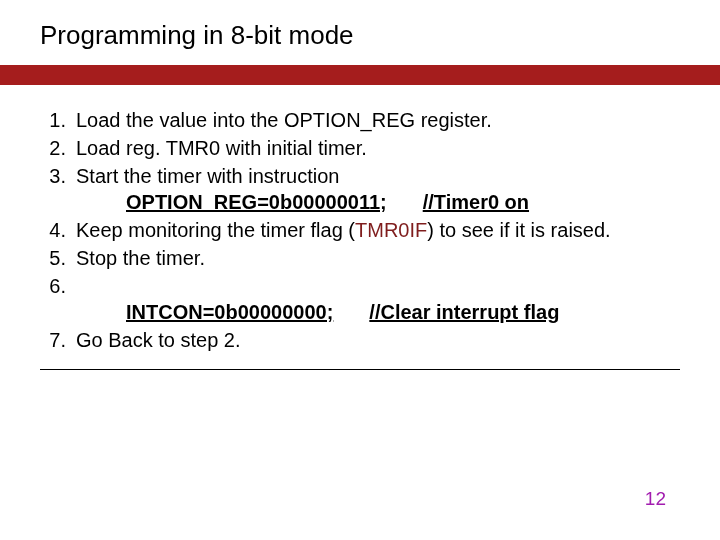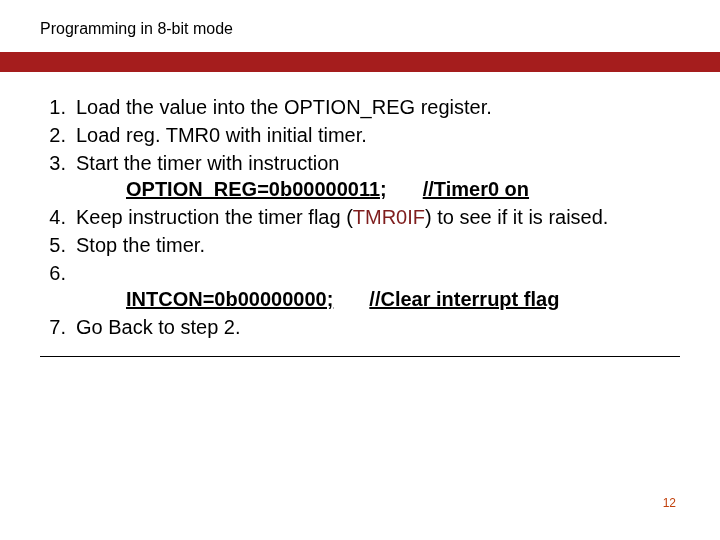--- a/index.html
+++ b/index.html
@@ -4,21 +4,21 @@
 <style>
   * { margin: 0; padding: 0; box-sizing: border-box; }
   html, body { width: 720px; height: 540px; }
   body {
     font-family: Arial, Helvetica, sans-serif;
     background: #ffffff;
     position: relative;
     padding: 20px 40px 20px 40px;
   }
   .title {
-    font-size: 16px;
+    font-size: 26px;
     color: #000;
     margin-bottom: 14px;
   }
   .redbar {
     height: 20px;
     background: #a51d1d;
     margin-left: -40px;
     margin-right: -40px;
   }
   .content {
@@ -49,23 +49,23 @@
   .bold { font-weight: bold; text-decoration: underline; }
   .green { color: #7f1d1d; }
   .hr {
     border: none;
     border-top: 1px solid #000;
     margin-top: 16px;
   }
   .pagenum {
     position: absolute;
     bottom: 30px;
-    right: 44px;
-    font-size: 12px;
-    color: #c2410c;
+    right: 54px;
+    font-size: 19px;
+    color: #a21caf;
   }
   .gap { display: inline-block; width: 36px; }
 </style>
 </head>
 <body>
 
 <div class="title">Programming in 8-bit mode</div>
 <div class="redbar"></div>
 
 <div class="content">
@@ -87,21 +87,21 @@
         <span>Start the timer with instruction</span><br>
         <span class="indent bold">
           <span>OPTION_REG=0b00000011;</span><span class="gap"></span><span>//Timer0 on</span>
         </span>
       </span>
     </li>
 
     <li>
       <span class="num">4.</span>
       <span class="body">
-        <span>Keep instruction the timer flag (</span><span class="green">TMR0IF</span><span>) to see if it is raised.</span>
+        <span>Keep monitoring the timer flag (</span><span class="green">TMR0IF</span><span>) to see if it is raised.</span>
       </span>
     </li>
 
     <li>
       <span class="num">5.</span>
       <span class="body">Stop the timer.</span>
     </li>
 
     <li>
       <span class="num">6.</span>

